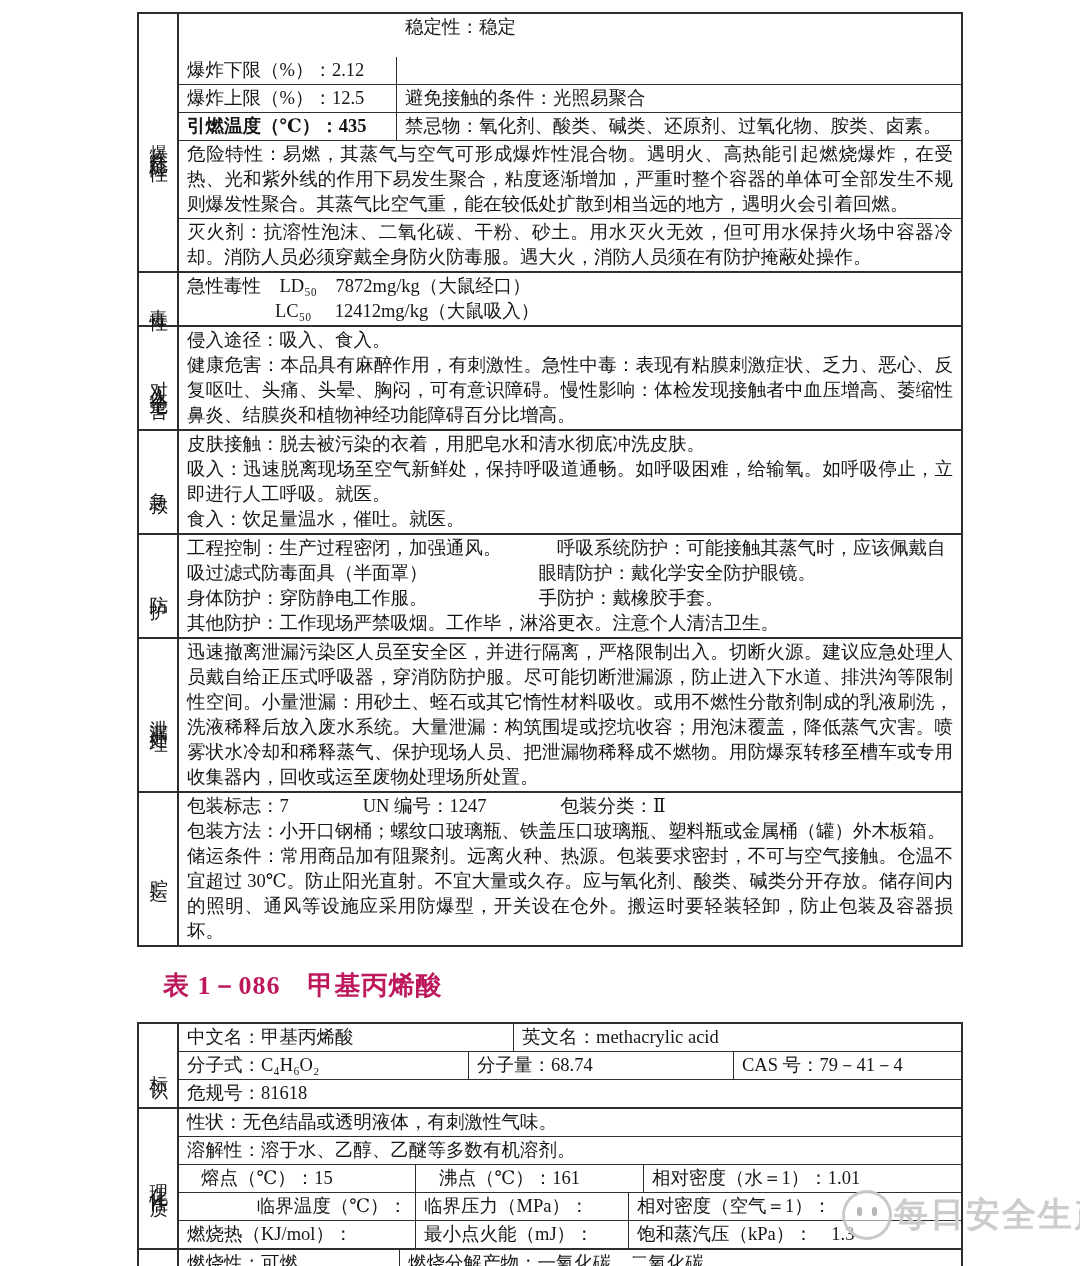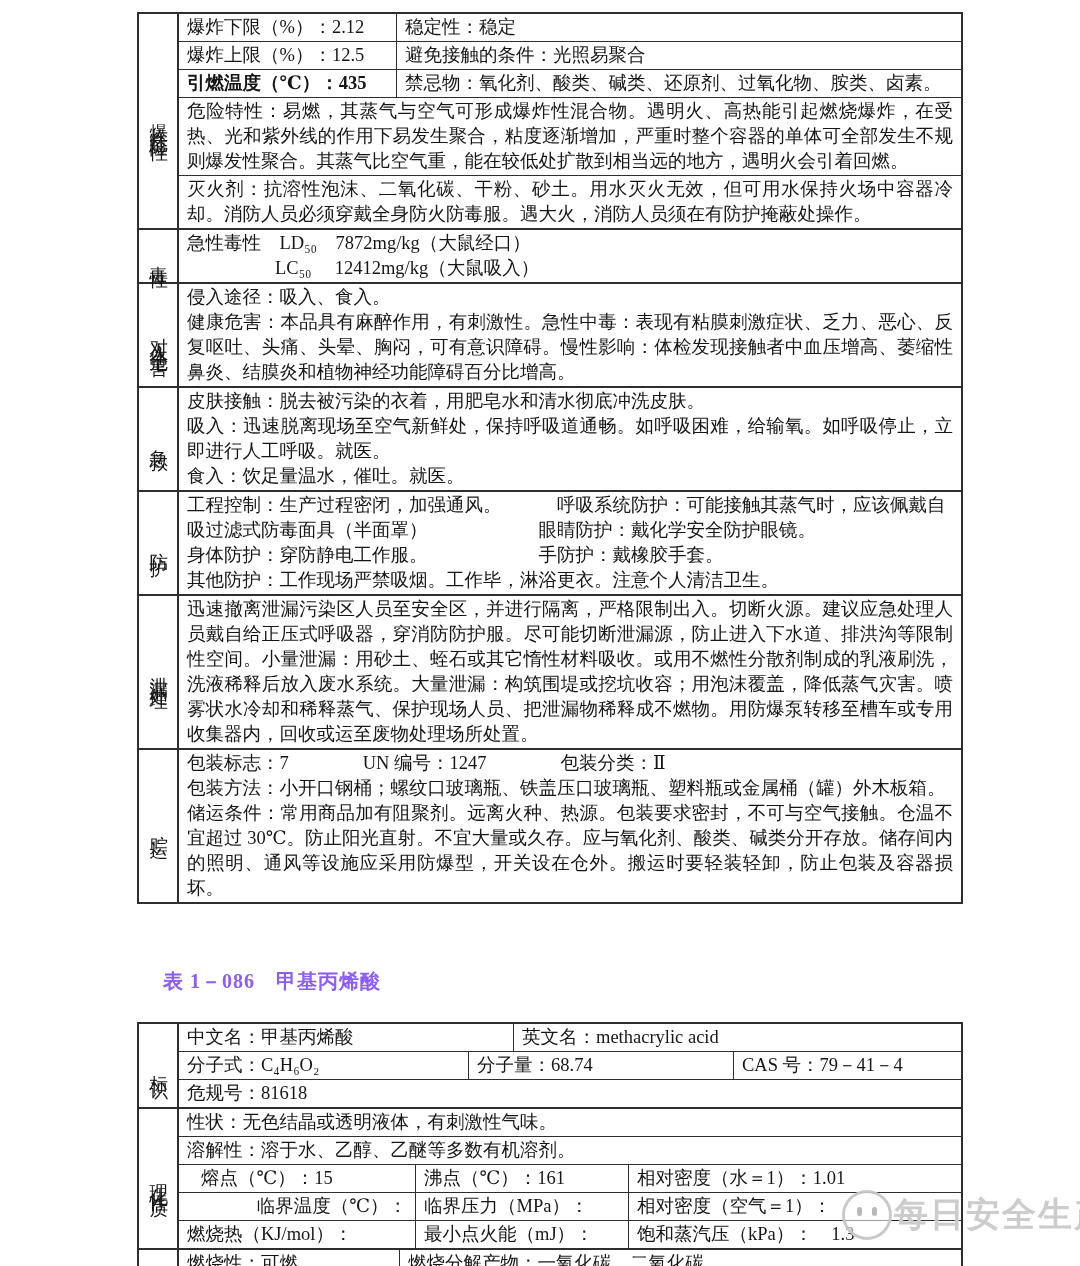--- a/index.html
+++ b/index.html
@@ -16,22 +16,22 @@
                 letter-spacing:5px;line-height:1;}
   .content{flex:1;min-width:0;display:flex;flex-direction:column;}
   .crow{display:flex;border-bottom:1.5px solid #2e2e2e;align-items:stretch;min-height:26px;}
   .content .crow:last-child{border-bottom:none;}
   .ccell{padding:1px 8px;font-size:18.5px;line-height:25px;box-sizing:border-box;
          border-right:1.5px solid #2e2e2e;}
   .crow .ccell:last-child{border-right:none;flex:1;min-width:0;}
   .just{text-align:justify;text-align-last:left;}
   .pline{margin:0;}
   .indent{padding-left:88px;}
-  .title{position:absolute;left:163px;top:968px;font-size:20px;font-weight:bold;
-         letter-spacing:1px;color:#8b5cf6;}
+  .title{position:absolute;left:163px;top:968px;font-size:26px;font-weight:bold;
+         letter-spacing:1px;color:#be185d;}
   .watermark{position:absolute;left:842px;top:1190px;display:flex;align-items:center;
              z-index:5;pointer-events:none;}
   .wm-logo{width:44px;height:44px;border:3px solid rgba(195,195,195,0.9);border-radius:50%;
            position:relative;flex:0 0 44px;background:rgba(255,255,255,0.55);}
   .wm-logo::before,.wm-logo::after{content:"";position:absolute;top:14px;width:5px;height:9px;
            background:rgba(180,180,180,0.95);border-radius:3px;}
   .wm-logo::before{left:12px;}
   .wm-logo::after{right:12px;}
   .wm-text{font-size:34px;font-weight:bold;color:rgba(198,198,198,0.9);letter-spacing:2px;
            margin-left:2px;white-space:nowrap;text-shadow:0 0 1px rgba(255,255,255,0.8);}
@@ -42,21 +42,21 @@
 <div class="page">
 
   <div class="tbl" id="t1">
 
     <div class="section">
       <div class="lblcell">
         <span>爆炸危险性</span>
       </div>
       <div class="content">
         <div class="crow">
-          <div class="ccell" style="flex:0 0 218px;">爆炸下限（%）：2.12</div>
+          <div class="ccell" style="flex:0 0 218px;margin-top:43px;">爆炸下限（%）：2.12</div>
           <div class="ccell">稳定性：稳定</div>
         </div>
         <div class="crow">
           <div class="ccell" style="flex:0 0 218px;">爆炸上限（%）：12.5</div>
           <div class="ccell">避免接触的条件：光照易聚合</div>
         </div>
         <div class="crow">
           <div class="ccell" style="flex:0 0 218px;font-weight:bold;">引燃温度（℃）：435</div>
           <div class="ccell">禁忌物：氧化剂、酸类、碱类、还原剂、过氧化物、胺类、卤素。</div>
         </div>
@@ -185,21 +185,21 @@
       </div>
       <div class="content">
         <div class="crow">
           <div class="ccell">性状：无色结晶或透明液体，有刺激性气味。</div>
         </div>
         <div class="crow">
           <div class="ccell">溶解性：溶于水、乙醇、乙醚等多数有机溶剂。</div>
         </div>
         <div class="crow">
           <div class="ccell" style="flex:0 0 237px;padding-left:22px;">熔点（℃）：15</div>
-          <div class="ccell" style="flex:0 0 213px;">沸点（℃）：161</div>
+          <div class="ccell" style="flex:0 0 213px;margin-left:15px;">沸点（℃）：161</div>
           <div class="ccell">相对密度（水＝1）：1.01</div>
         </div>
         <div class="crow">
           <div class="ccell" style="flex:0 0 237px;text-align:right;">临界温度（℃）：</div>
           <div class="ccell" style="flex:0 0 213px;">临界压力（MPa）：</div>
           <div class="ccell">相对密度（空气＝1）：</div>
         </div>
         <div class="crow">
           <div class="ccell" style="flex:0 0 237px;">燃烧热（KJ/mol）：</div>
           <div class="ccell" style="flex:0 0 213px;">最小点火能（mJ）：</div>

